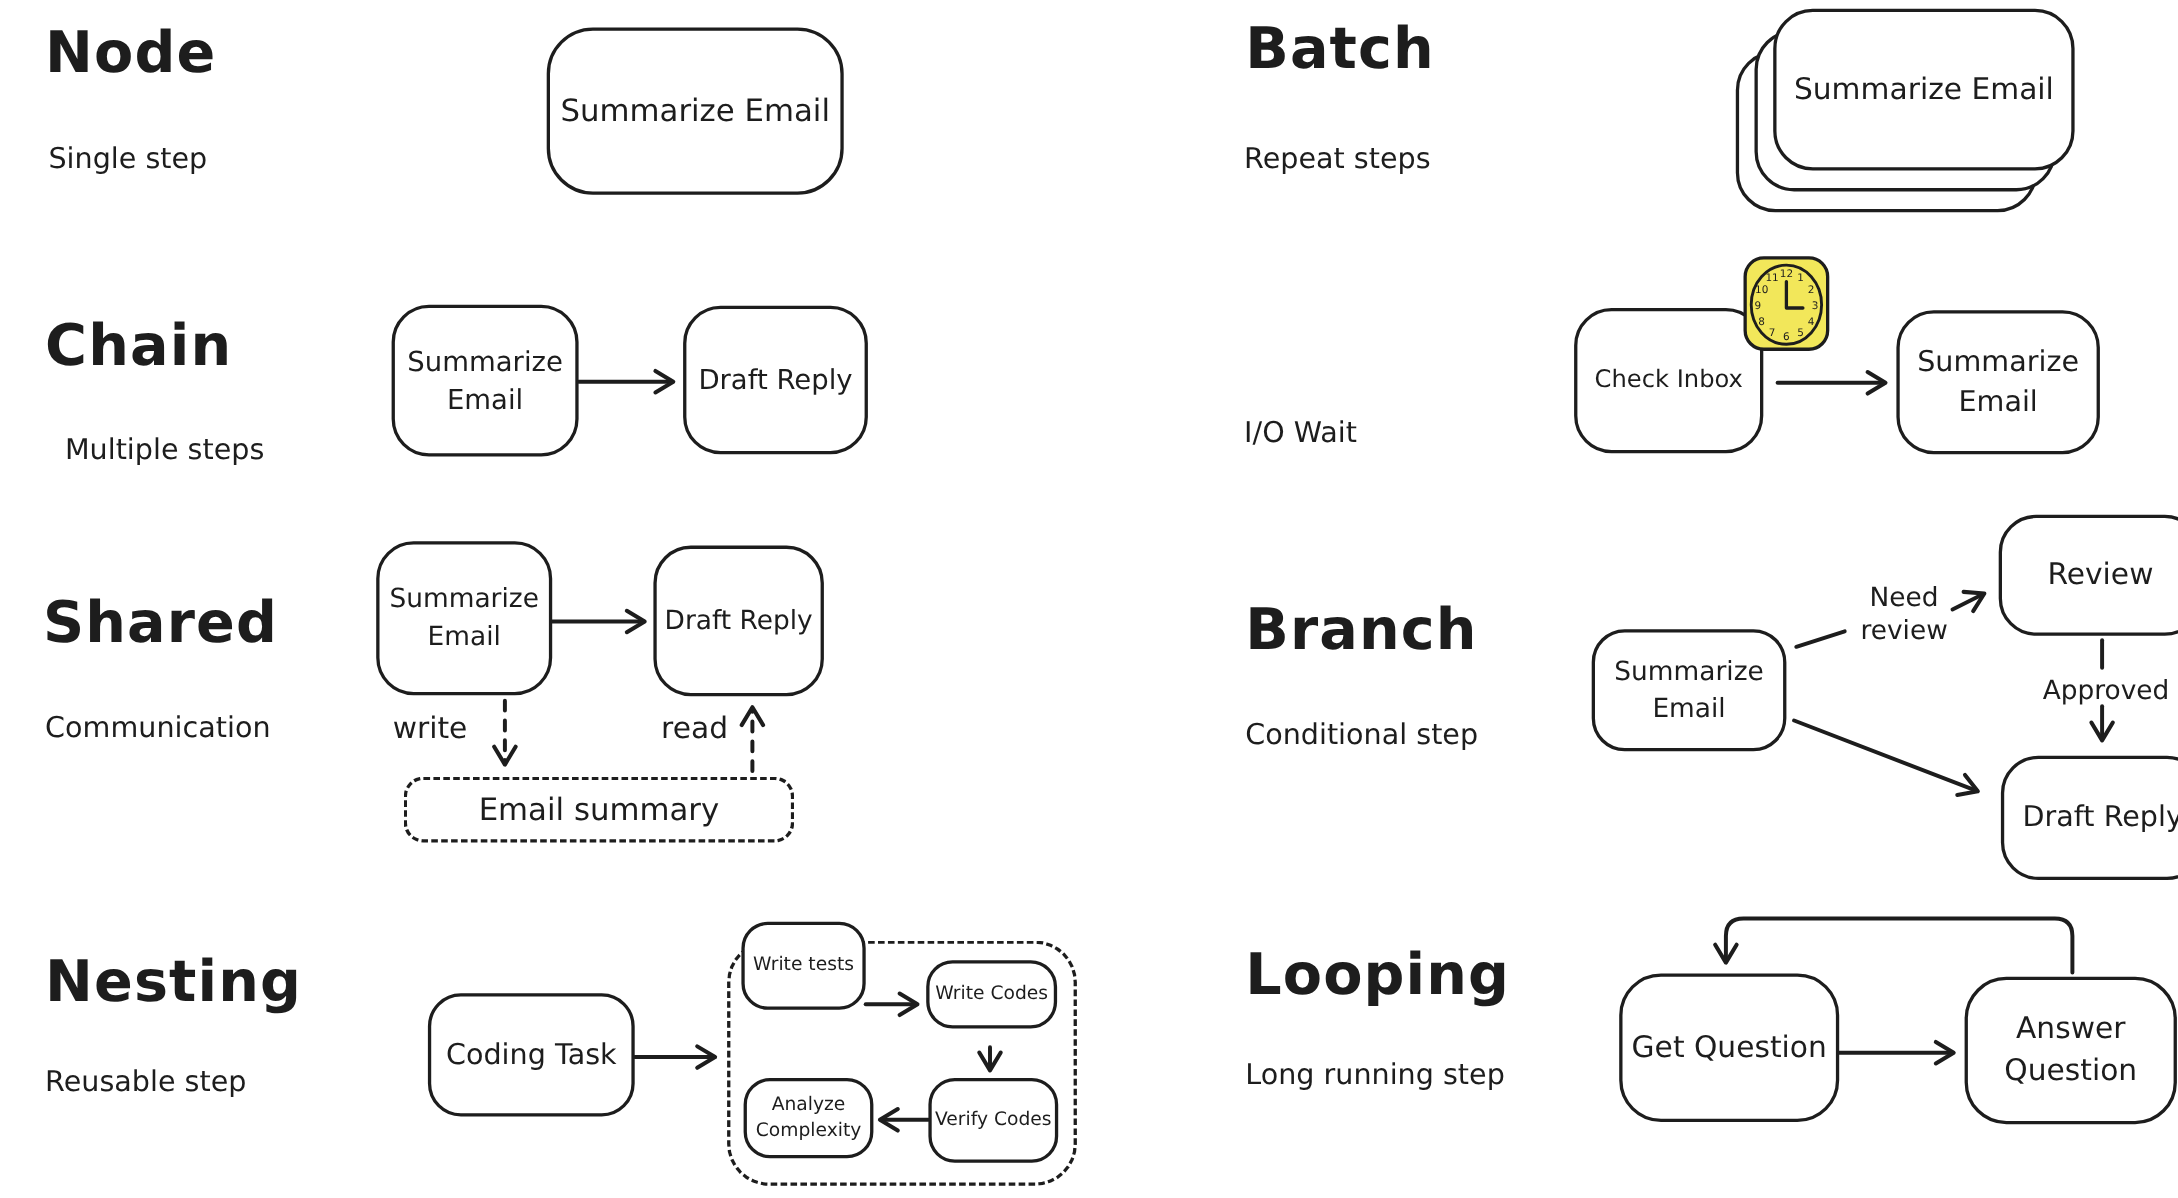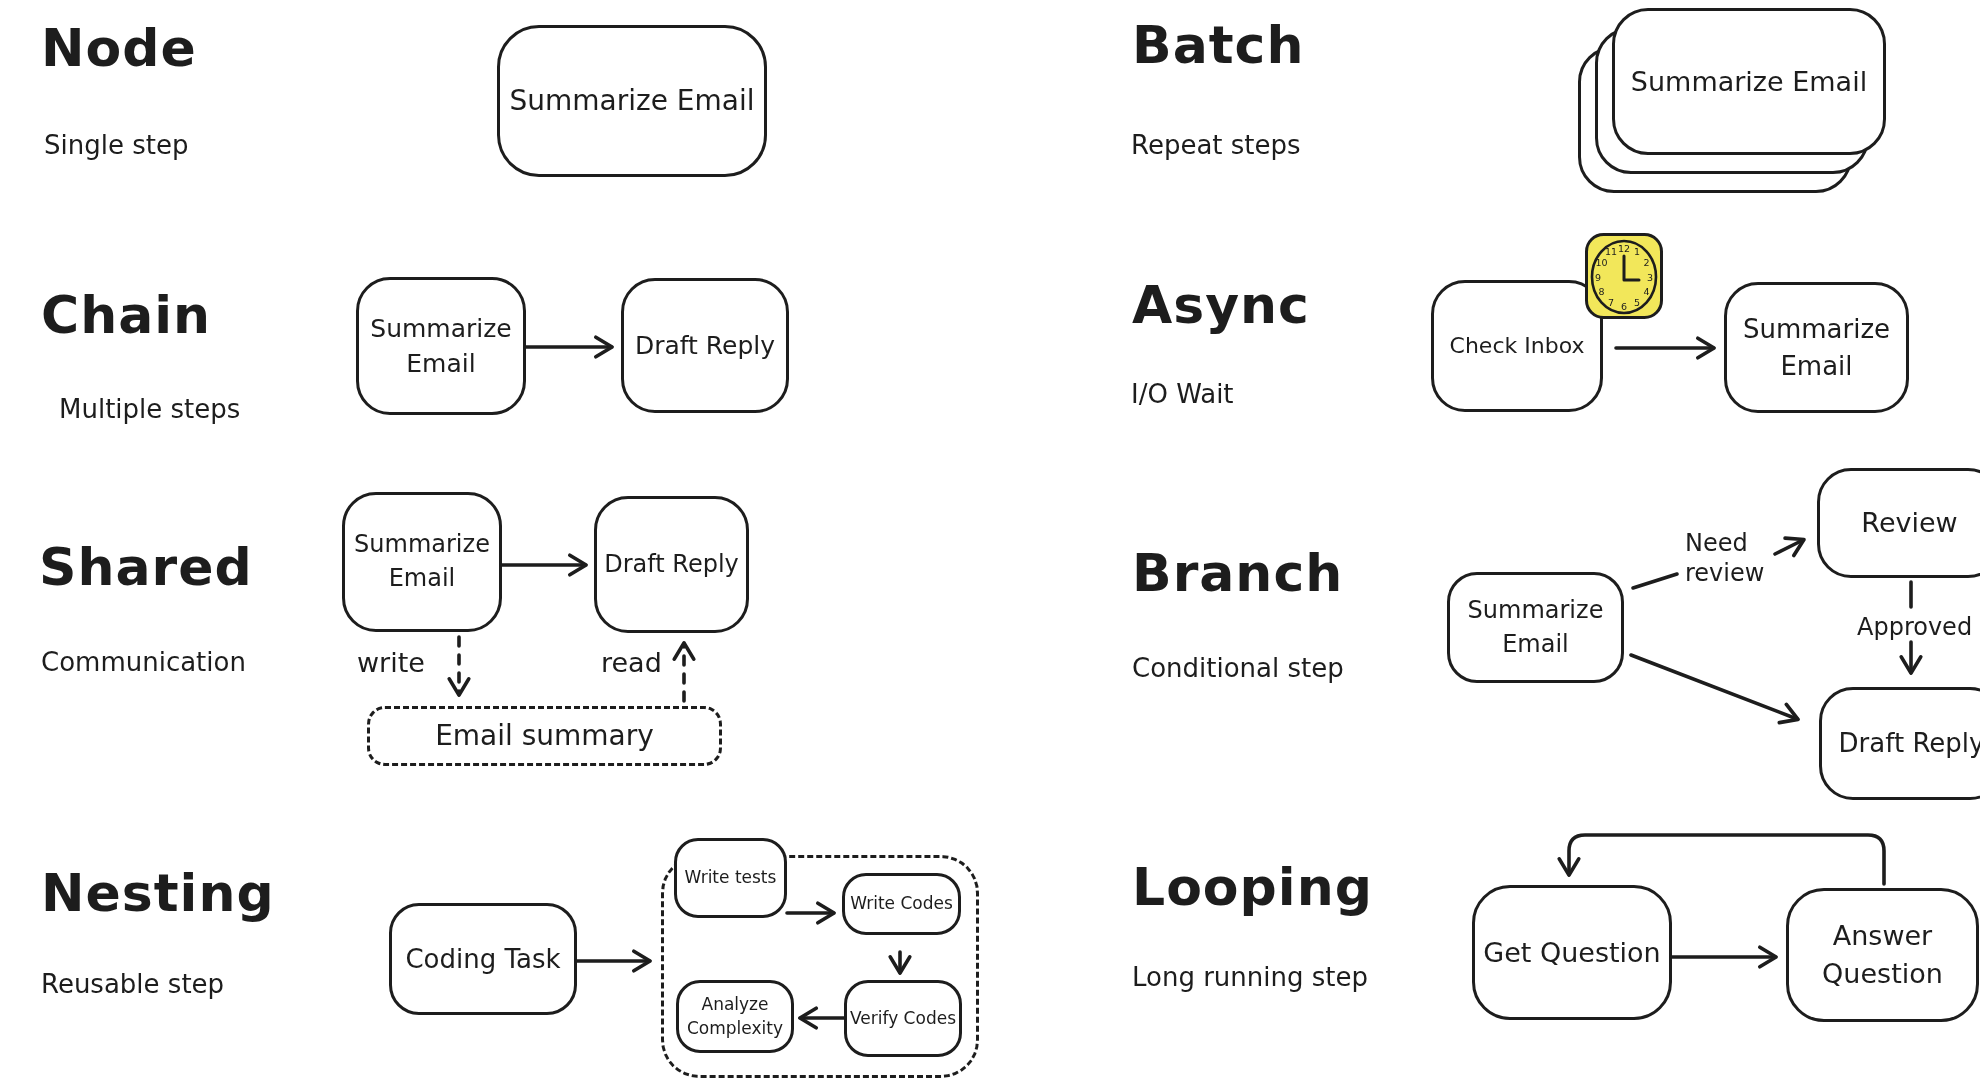--- a/index.html
+++ b/index.html
@@ -83,21 +83,20 @@
   </div>
 
   <div class="title" style="left:1093px;top:19px">Batch</div>
   <div class="subtitle" style="left:1092px;top:131px">Repeat steps</div>
   <div class="box" style="left:1539px;top:46px;width:274px;height:147px;border-radius:36px"></div>
   <div class="box" style="left:1556px;top:27px;width:274px;height:147px;border-radius:36px"></div>
   <div class="box" style="left:1573px;top:8px;width:274px;height:147px;border-radius:36px;font-size:27px">
     <span>Summarize Email</span>
   </div>
 
-  <div class="title" style="left:1093px;top:279px">Async</div>
   <div class="subtitle" style="left:1092px;top:380px">I/O Wait</div>
   <div class="box" style="left:1392px;top:280px;width:172px;height:132px;border-radius:34px;font-size:22px">
     <span>Check Inbox</span>
   </div>
   <div class="box" style="left:1685px;top:282px;width:185px;height:131px;border-radius:34px;font-size:26px">
     <span>Summarize Email</span>
   </div>
 
   <svg class="clock" style="left:1545px;top:232px" width="80" height="88" viewBox="0 0 80 88">
     <rect x="2.5" y="2.5" width="75" height="83" rx="17" fill="var(--yellow)" stroke="var(--ink)" stroke-width="3"></rect>
@@ -123,21 +122,21 @@
   <div class="subtitle" style="left:1093px;top:654px">Conditional step</div>
   <div class="box" style="left:1408px;top:572px;width:177px;height:111px;border-radius:30px;font-size:24px">
     <span>Summarize Email</span>
   </div>
   <div class="box" style="left:1778px;top:468px;width:185px;height:110px;border-radius:34px;font-size:27px">
     <span>Review</span>
   </div>
   <div class="box" style="left:1780px;top:687px;width:185px;height:113px;border-radius:34px;font-size:26px">
     <span>Draft Reply</span>
   </div>
-  <div class="lbl" style="left:1646px;top:528px;font-size:24px;text-align:left;width:92px">Need
+  <div class="lbl" style="left:1646px;top:528px;font-size:24px;text-align:center;width:92px">Need
 review</div>
   <div class="lbl" style="left:1818px;top:612px;font-size:24px">Approved</div>
 
   <div class="title" style="left:1093px;top:861px">Looping</div>
   <div class="subtitle" style="left:1093px;top:963px">Long running step</div>
   <div class="box" style="left:1433px;top:885px;width:200px;height:135px;border-radius:38px;font-size:27px">
     <span>Get Question</span>
   </div>
   <div class="box" style="left:1747px;top:888px;width:193px;height:134px;border-radius:38px;font-size:27px">
     <span>Answer Question</span>

